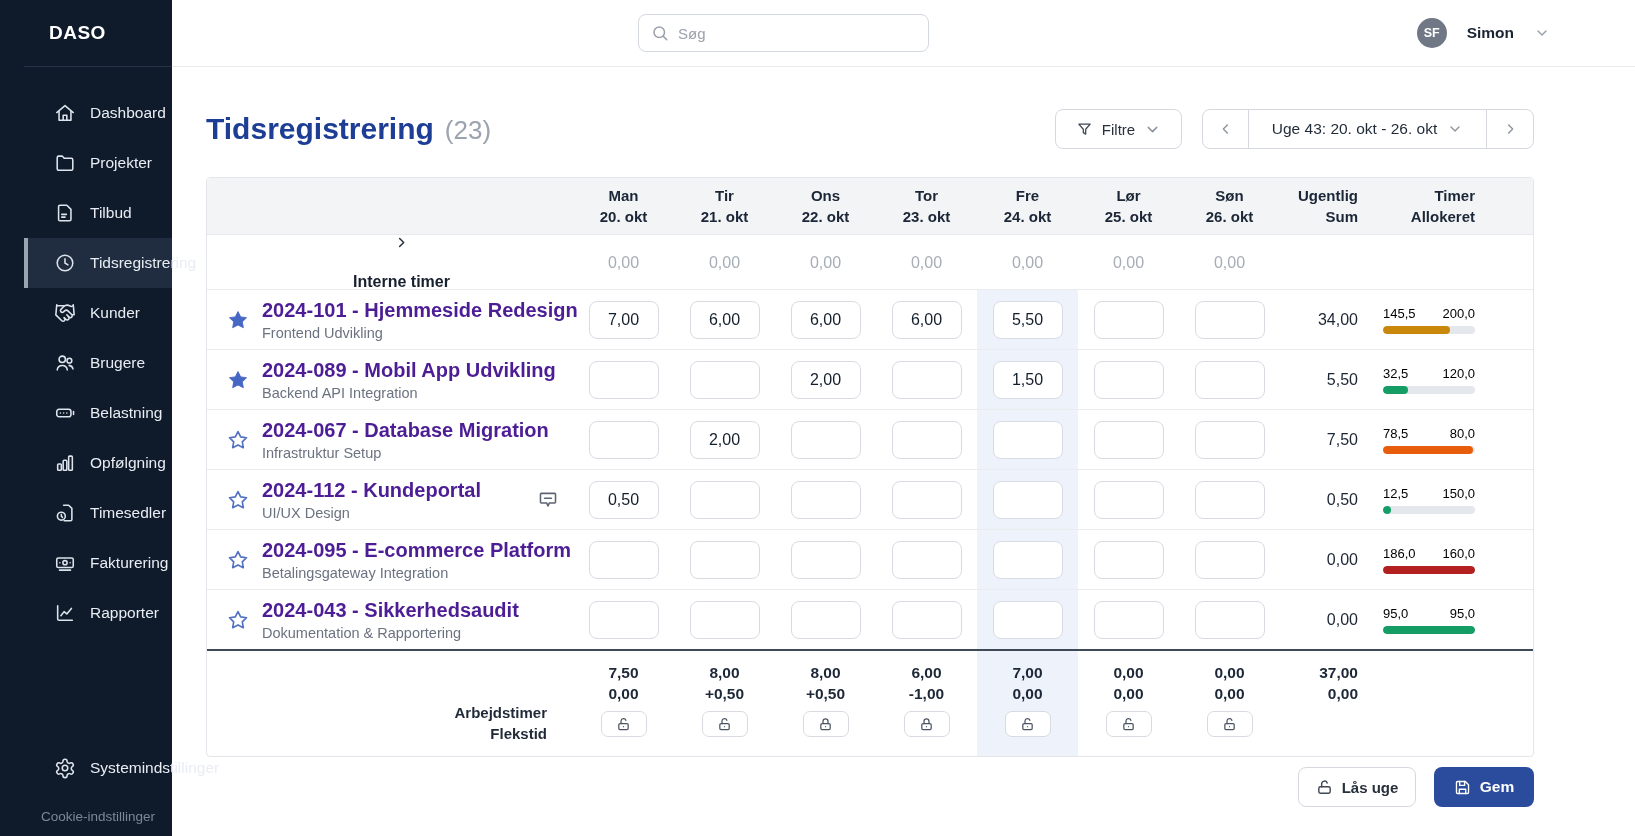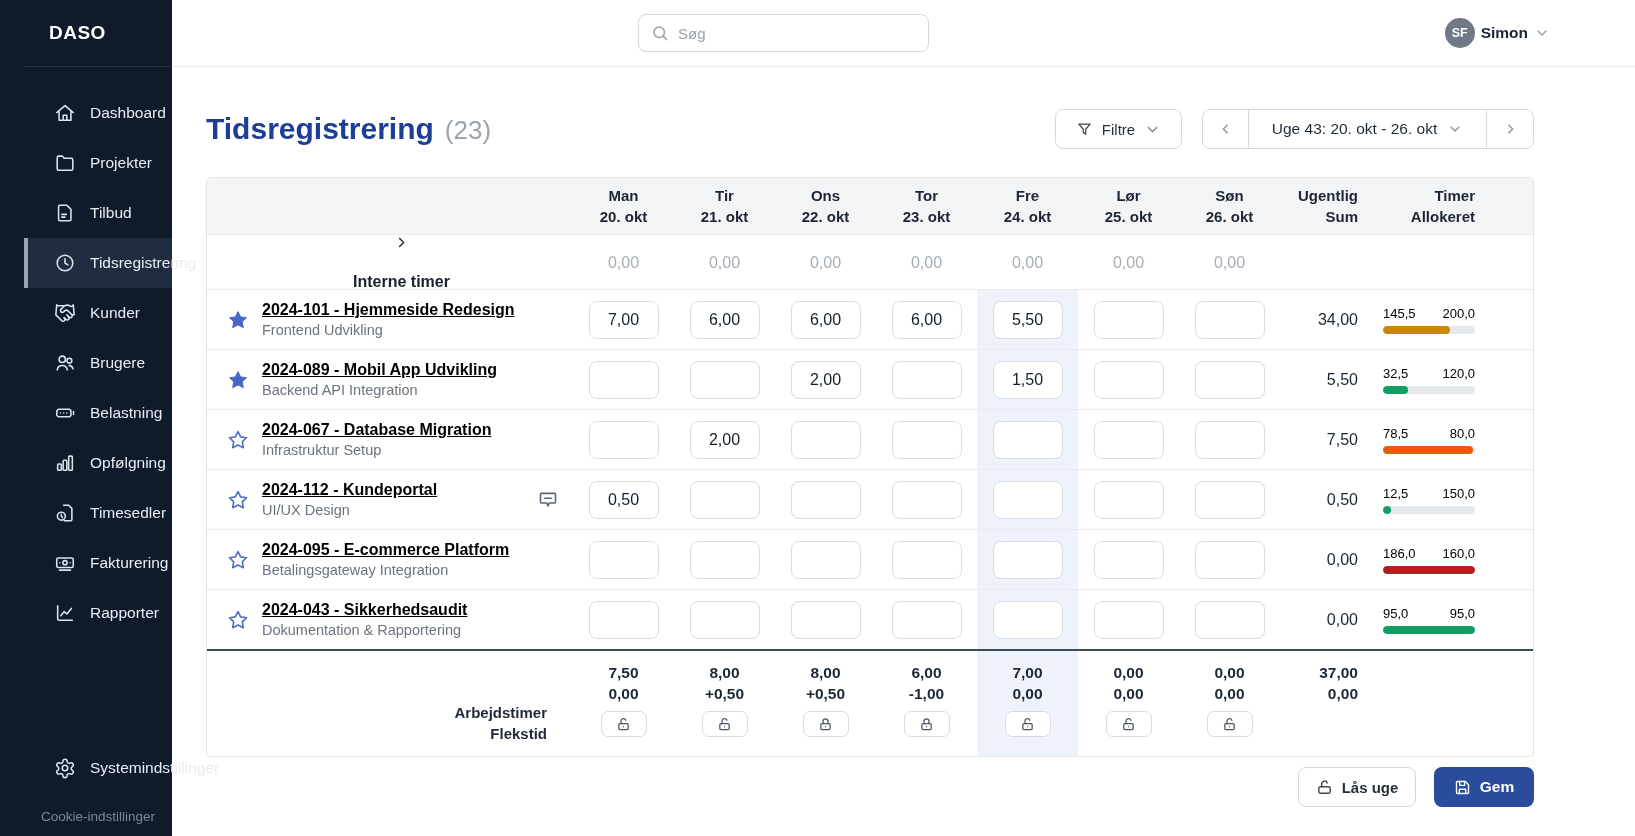--- a/index.html
+++ b/index.html
@@ -23,21 +23,21 @@
 
   
   .main { flex:1; display:flex; flex-direction:column; }
   .topbar { height:67px; border-bottom:1px solid #e8eaee; position:relative; flex-shrink:0; }
   .search { position:absolute; left:466px; top:14px; width:291px; height:38px;
     border:1px solid #d4d8df; border-radius:8px; display:flex; align-items:center; padding:0 12px; gap:9px; }
   .search svg { width:18px; height:18px; color:#9aa1ac; }
   .search input { border:none; outline:none; flex:1; font-size:15px; color:#323c4a;
     font-family:"Liberation Sans", sans-serif; background:transparent; }
   .search input::placeholder { color:#9aa1ac; }
-  .user { position:absolute; right:85px; top:0; height:66px; display:flex; align-items:center; gap:6px; cursor:pointer; }
+  .user { position:absolute; right:85px; top:0; height:66px; display:flex; align-items:center; gap:20px; cursor:pointer; }
   .avatar { width:30px; height:30px; border-radius:50%; background:#6f7884; color:#fff;
     font-size:12.5px; font-weight:700; display:flex; align-items:center; justify-content:center; }
   .user .uname { font-size:15.5px; font-weight:700; color:#1b2432; }
   .user svg { width:16px; height:16px; color:#9aa2ad; }
 
   .content { padding:0 101px 0 34px; }
 
   .title-row { margin-top:42px; height:40px; display:flex; justify-content:space-between; align-items:center; }
   h1 { font-size:30px; font-weight:700; color:var(--title-blue,#1e3e96); display:flex; align-items:baseline; gap:11px; }
   h1 .count { font-size:26px; font-weight:400; color:#9aa3ae; }
@@ -64,21 +64,21 @@
   .g-name { display:flex; align-items:center; gap:23px; padding-left:23px; cursor:pointer;flex-direction:column; }
   .g-name svg { width:15px; height:15px; color:#27303c; }
   .g-label { font-size:16px; font-weight:600; color:#17202e; }
   .g-val { text-align:center; font-size:16px; color:#a6adb6; }
 
   .prow { height:60px; border-top:1px solid #e9ebee; }
   .name-cell { display:flex; align-items:center; gap:13px; padding-left:20px; position:relative; height:100%; }
   .star { width:22px; height:22px; flex-shrink:0; cursor:pointer; }
   .star.fav { color:var(--star-blue,#4767c5); }
   .star.nofav { color:#5271c4; }
-  .p-title { font-size:16px; font-weight:600; color:#000000; margin-bottom:3px; white-space:nowrap;text-decoration:underline; }
+  .p-title { font-size:20px; font-weight:600; color:#4c1d95; margin-bottom:3px; white-space:nowrap; }
   .p-sub { font-size:14.5px; color:#6b7280; white-space:nowrap; }
   .comment { position:absolute; right:14px; top:50%; transform:translateY(-50%);
     width:22px; height:22px; color:#5b6470; cursor:pointer; }
   .vcell { height:100%; display:flex; align-items:center; justify-content:center; }
   .today { background:var(--today,#edf2fb); }
   .hours { width:70px; height:38px; border:1px solid #d8dce2; border-radius:8px; background:#fff;
     text-align:center; font-size:16px; color:#141f2e; font-family:"Liberation Sans", sans-serif; outline:none; }
   .sum-cell { text-align:right; padding-right:24px; font-size:16px; color:#1b2534; }
   .alloc-cell { padding-right:14px; }
   .alloc-nums { width:92px; margin-left:auto; display:flex; justify-content:space-between;

